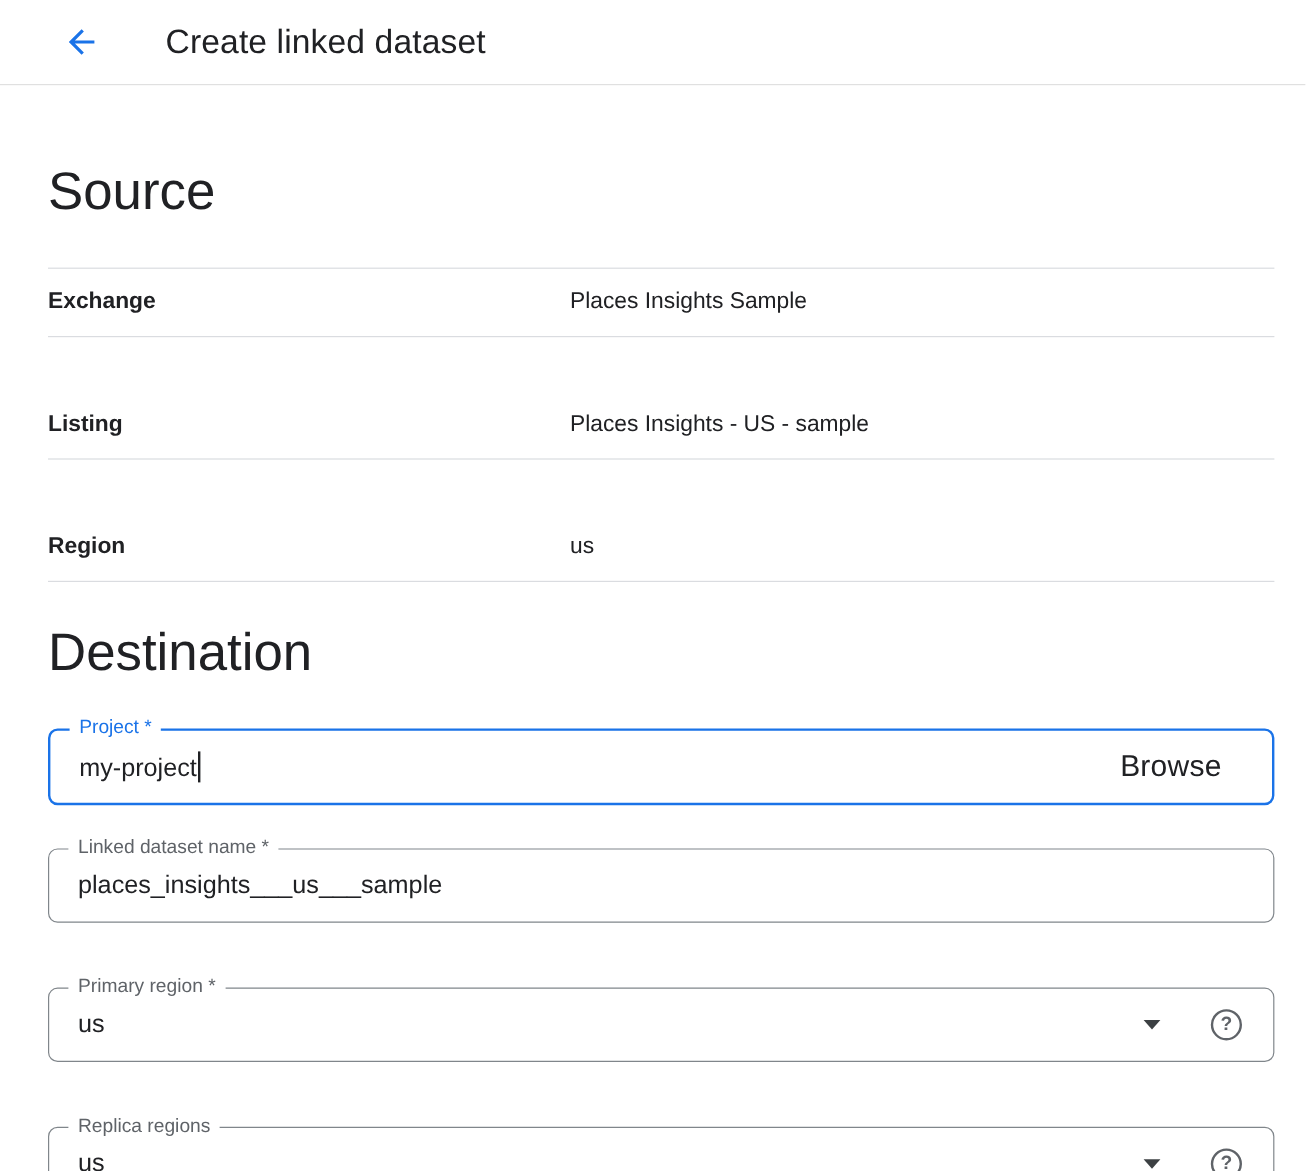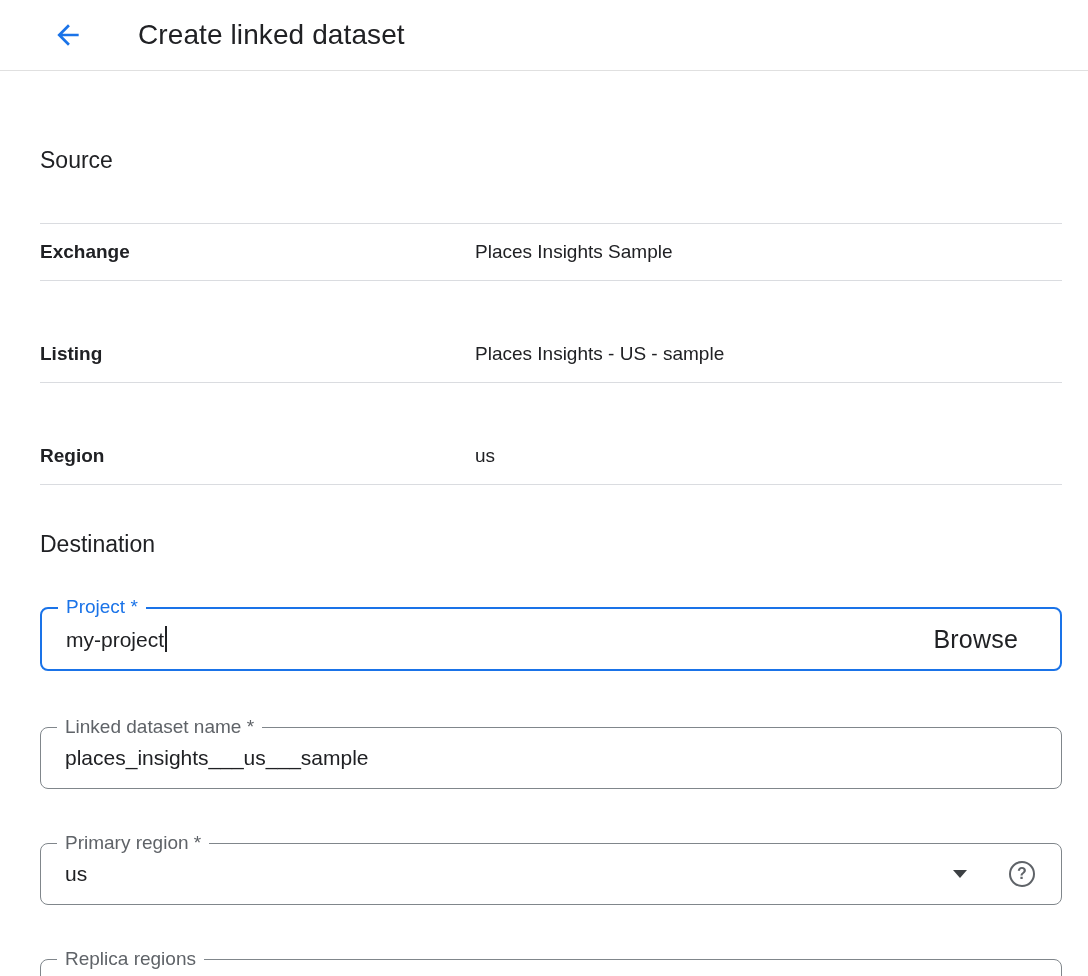--- a/index.html
+++ b/index.html
@@ -31,21 +31,21 @@
     font-weight:400;
     color:#202124;
     margin-left:50px;
     letter-spacing:0.1px;
   }
 
   
   .content { padding:0 26px 0 40px; }
 
   .section-heading {
-    font-size:23px;
+    font-size:44px;
     font-weight:400;
     color:#202124;
     line-height:38px;
   }
   .heading-source { margin-top:70px; }
   .heading-destination { margin-top:40px; }
 
   
   .kv-table { margin-top:26px; }
   .kv-row {
@@ -70,21 +70,21 @@
     align-items:center;
     padding:0 24px;
     background:#fff;
   }
   .field-label {
     position:absolute;
     top:-11px;
     left:16px;
     background:#fff;
     padding:0 8px;
-    font-size:19px;
+    font-size:16px;
     line-height:20px;
     color:#5f6368;
     white-space:nowrap;
   }
   .field-value {
     font-size:21px;
     color:#202124;
     flex:1;
     white-space:nowrap;
     overflow:hidden;
@@ -111,21 +111,21 @@
     background:none;
     border:none;
     font-family:inherit;
     font-size:25px;
     color:#202124;
     cursor:pointer;
     padding:0;
     letter-spacing:0.2px;
   }
 
-  .field-linked { margin-top:56px; }
+  .field-linked { margin-top:36px; }
   .field-select { margin-top:54px; cursor:pointer; }
 
   .caret {
     width:0; height:0;
     border-left:7px solid transparent;
     border-right:7px solid transparent;
     border-top:8px solid #3c4043;
     margin-right:40px;
     flex:0 0 auto;
   }

